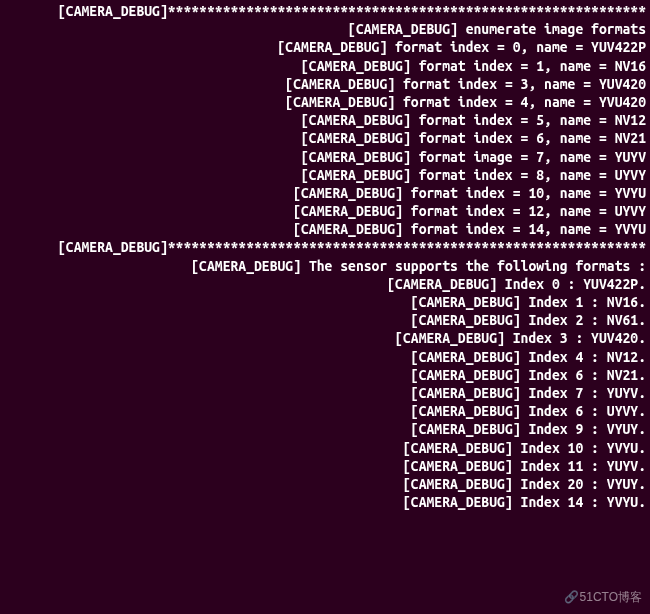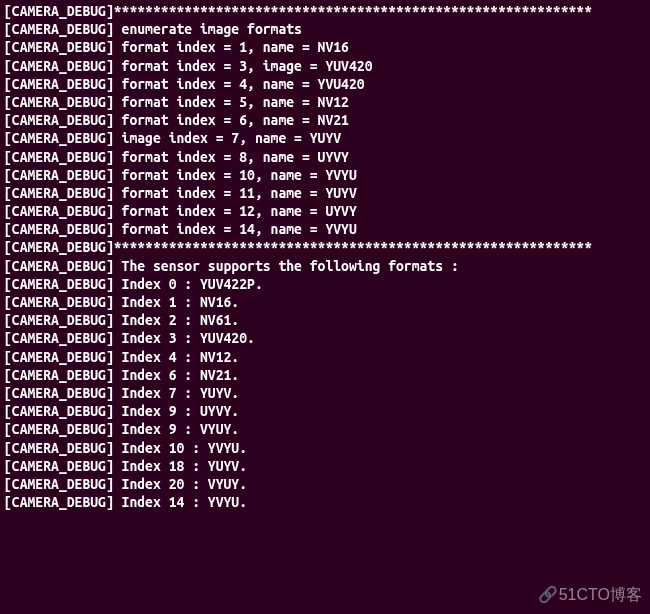--- a/index.html
+++ b/index.html
@@ -15,59 +15,60 @@
       line-height: 1.3;
       padding: 2px 4px;
       width: 650px;
       height: 614px;
       overflow: hidden;
       position: relative;
     }
     .line {
       white-space: pre;
       font-weight: bold;
+      text-align: right;
     }
     .watermark {
       position: absolute;
       bottom: 8px;
       right: 8px;
       color: rgba(255, 255, 255, 0.5);
-      font-size: 16px;
+      font-size: 12px;
       font-family: sans-serif;
     }
     #terminal {
       width: 100%;
     }
   </style>
 </head>
 <body>
 
 <div id="terminal">
     <div class="line">[CAMERA_DEBUG]*************************************************************</div>
     <div class="line">[CAMERA_DEBUG] enumerate image formats</div>
+    <div class="line">[CAMERA_DEBUG] format index = 0, name = YUV422P</div>
     <div class="line">[CAMERA_DEBUG] format index = 1, name = NV16</div>
-    <div class="line">[CAMERA_DEBUG] format index = 3, image = YUV420</div>
+    <div class="line">[CAMERA_DEBUG] format index = 3, name = YUV420</div>
     <div class="line">[CAMERA_DEBUG] format index = 4, name = YVU420</div>
     <div class="line">[CAMERA_DEBUG] format index = 5, name = NV12</div>
     <div class="line">[CAMERA_DEBUG] format index = 6, name = NV21</div>
-    <div class="line">[CAMERA_DEBUG] image index = 7, name = YUYV</div>
+    <div class="line">[CAMERA_DEBUG] format image = 7, name = YUYV</div>
     <div class="line">[CAMERA_DEBUG] format index = 8, name = UYVY</div>
     <div class="line">[CAMERA_DEBUG] format index = 10, name = YVYU</div>
-    <div class="line">[CAMERA_DEBUG] format index = 11, name = YUYV</div>
     <div class="line">[CAMERA_DEBUG] format index = 12, name = UYVY</div>
     <div class="line">[CAMERA_DEBUG] format index = 14, name = YVYU</div>
     <div class="line">[CAMERA_DEBUG]*************************************************************</div>
     <div class="line">[CAMERA_DEBUG] The sensor supports the following formats :</div>
     <div class="line">[CAMERA_DEBUG] Index 0 : YUV422P.</div>
     <div class="line">[CAMERA_DEBUG] Index 1 : NV16.</div>
     <div class="line">[CAMERA_DEBUG] Index 2 : NV61.</div>
     <div class="line">[CAMERA_DEBUG] Index 3 : YUV420.</div>
     <div class="line">[CAMERA_DEBUG] Index 4 : NV12.</div>
     <div class="line">[CAMERA_DEBUG] Index 6 : NV21.</div>
     <div class="line">[CAMERA_DEBUG] Index 7 : YUYV.</div>
-    <div class="line">[CAMERA_DEBUG] Index 9 : UYVY.</div>
+    <div class="line">[CAMERA_DEBUG] Index 6 : UYVY.</div>
     <div class="line">[CAMERA_DEBUG] Index 9 : VYUY.</div>
     <div class="line">[CAMERA_DEBUG] Index 10 : YVYU.</div>
-    <div class="line">[CAMERA_DEBUG] Index 18 : YUYV.</div>
+    <div class="line">[CAMERA_DEBUG] Index 11 : YUYV.</div>
     <div class="line">[CAMERA_DEBUG] Index 20 : VYUY.</div>
     <div class="line">[CAMERA_DEBUG] Index 14 : YVYU.</div>
   </div>
 <div class="watermark">🔗51CTO博客</div>
 
 </body></html>

